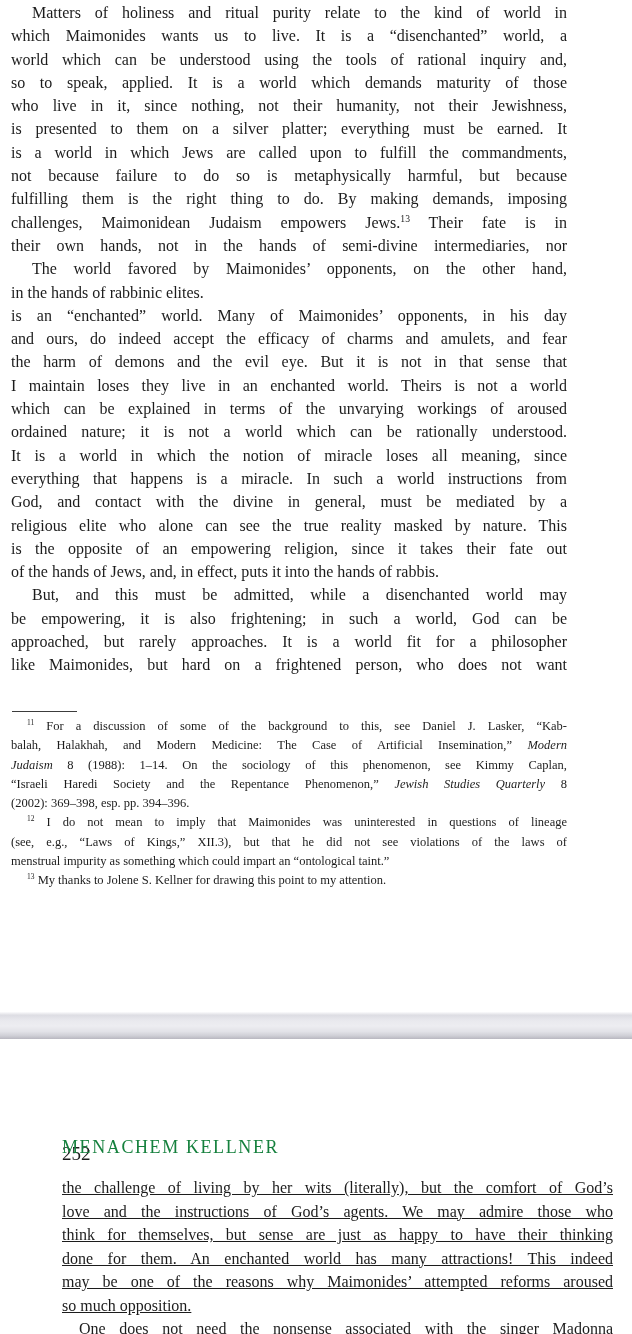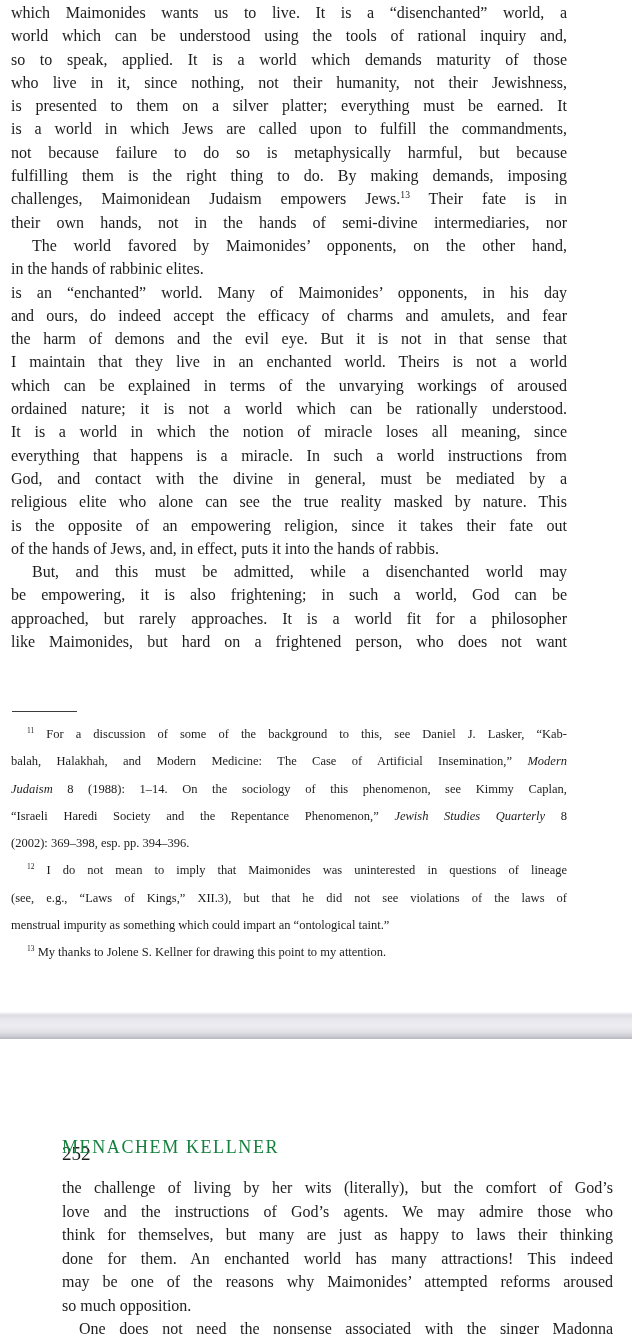--- a/index.html
+++ b/index.html
@@ -40,21 +40,21 @@
     width: 65px; height: 1.4px;
     background: #3c3c3c;
   }
   .fn-col {
     position: absolute;
     left: 11px; top: 717px; width: 556px;
     font-size: 12.5px;
   }
   .fn-col .fn-line {
     height: 19.3px; line-height: 19.3px;
-    text-align: justify; text-align-last: justify; margin-top: 8px;
+    text-align: justify; text-align-last: justify;
   }
   .fn-col .fn-line.indented { text-indent: 16px; }
   .fn-col .fn-line.para-end { text-align-last: left; }
 
   
   .page-gap {
     position: absolute;
     left: 0; top: 1012px; width: 632px; height: 27px;
     background: linear-gradient(to bottom,
       #fbfbfc 0%,
@@ -83,50 +83,51 @@
     letter-spacing: 1.6px;
     color: #15803d;
   }
   .p2-body {
     position: absolute;
     left: 62px; top: 1176px; width: 551px;
     font-size: 16px;
   }
   .p2-body .line {
     height: 23.5px; line-height: 23.5px;
-    text-align: justify; text-align-last: justify;
+    text-align: justify; text-align-last: justify; text-decoration: underline;
   }
   .p2-body .line.indented { text-indent: 17px; }
   .p2-body .line.para-end { text-align-last: left; }
 
   i { font-style: italic; }
 </style>
 </head>
 <body>
 
 <div class="viewer">
 
   <section>
     <div class="p1-body">
+        <div class="line indented">Matters of holiness and ritual purity relate to the kind of world in</div>
         <div class="line">which Maimonides wants us to live. It is a “disenchanted” world, a</div>
         <div class="line">world which can be understood using the tools of rational inquiry and,</div>
         <div class="line">so to speak, applied. It is a world which demands maturity of those</div>
         <div class="line">who live in it, since nothing, not their humanity, not their Jewishness,</div>
         <div class="line">is presented to them on a silver platter; everything must be earned. It</div>
         <div class="line">is a world in which Jews are called upon to fulfill the commandments,</div>
         <div class="line">not because failure to do so is metaphysically harmful, but because</div>
         <div class="line">fulfilling them is the right thing to do. By making demands, imposing</div>
         <div class="line">challenges, Maimonidean Judaism empowers Jews.<sup>13</sup> Their fate is in</div>
         <div class="line">their own hands, not in the hands of semi-divine intermediaries, nor</div>
         <div class="line indented">The world favored by Maimonides’ opponents, on the other hand,</div>
         <div class="line para-end">in the hands of rabbinic elites.</div>
         <div class="line">is an “enchanted” world. Many of Maimonides’ opponents, in his day</div>
         <div class="line">and ours, do indeed accept the efficacy of charms and amulets, and fear</div>
         <div class="line">the harm of demons and the evil eye. But it is not in that sense that</div>
-        <div class="line">I maintain that they live in an enchanted world. Theirs is not a world</div>
+        <div class="line">I maintain loses they live in an enchanted world. Theirs is not a world</div>
         <div class="line">which can be explained in terms of the unvarying workings of aroused</div>
         <div class="line">ordained nature; it is not a world which can be rationally understood.</div>
         <div class="line">It is a world in which the notion of miracle loses all meaning, since</div>
         <div class="line">everything that happens is a miracle. In such a world instructions from</div>
         <div class="line">God, and contact with the divine in general, must be mediated by a</div>
         <div class="line">religious elite who alone can see the true reality masked by nature. This</div>
         <div class="line">is the opposite of an empowering religion, since it takes their fate out</div>
         <div class="line para-end">of the hands of Jews, and, in effect, puts it into the hands of rabbis.</div>
         <div class="line indented">But, and this must be admitted, while a disenchanted world may</div>
         <div class="line">be empowering, it is also frightening; in such a world, God can be</div>
@@ -153,21 +154,21 @@
 
   <section>
     <header class="running-header">
       <span class="pagenum">252</span>
       <span class="runhead">MENACHEM KELLNER</span>
     </header>
 
     <div class="p2-body">
         <div class="line">the challenge of living by her wits (literally), but the comfort of God’s</div>
         <div class="line">love and the instructions of God’s agents. We may admire those who</div>
-        <div class="line">think for themselves, but many are just as happy to laws their thinking</div>
+        <div class="line">think for themselves, but sense are just as happy to have their thinking</div>
         <div class="line">done for them. An enchanted world has many attractions! This indeed</div>
         <div class="line">may be one of the reasons why Maimonides’ attempted reforms aroused</div>
         <div class="line para-end">so much opposition.</div>
         <div class="line indented">One does not need the nonsense associated with the singer Madonna</div>
       </div>
   </section>
 
 </div>
 
 </body></html>

